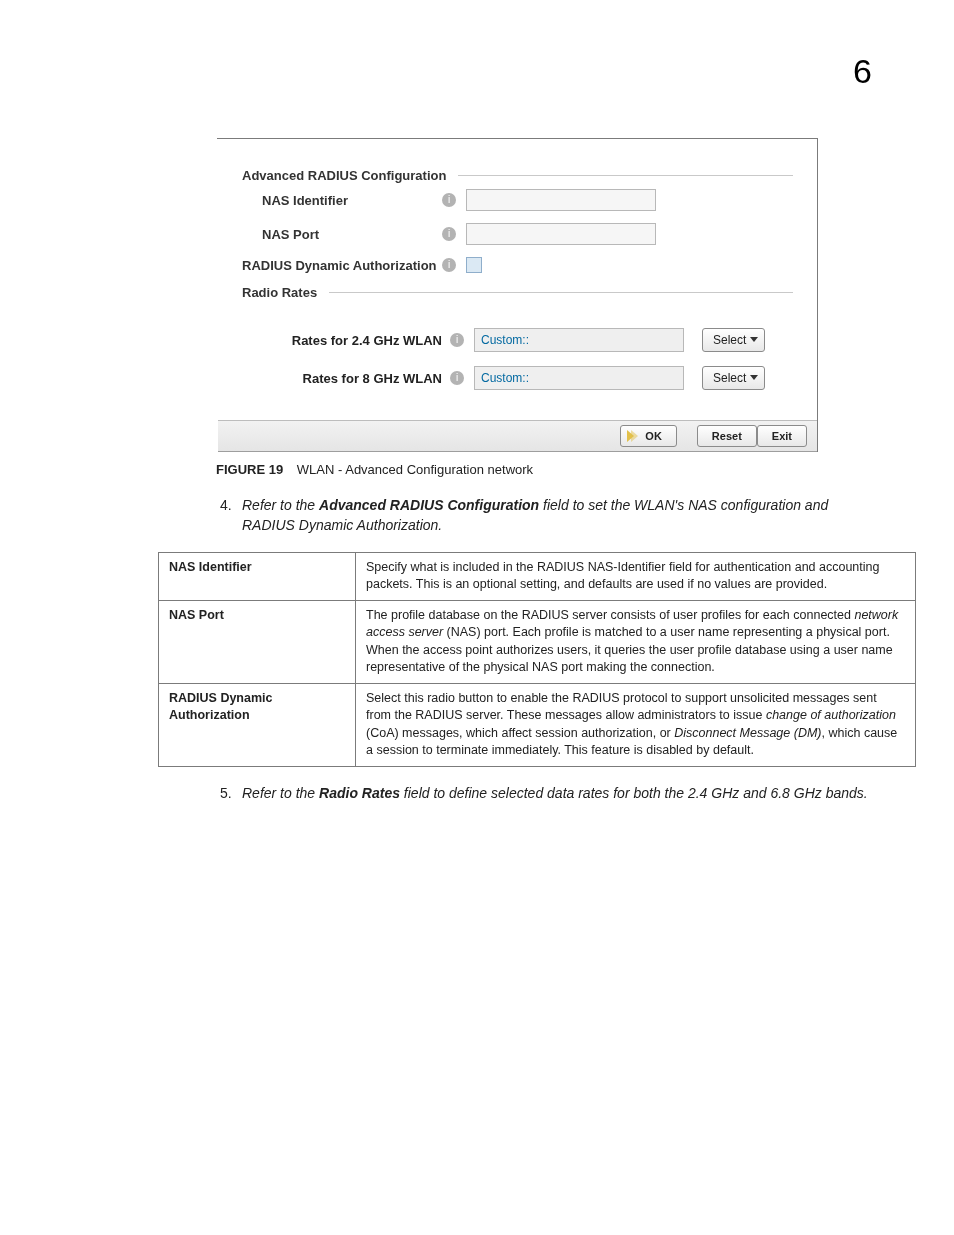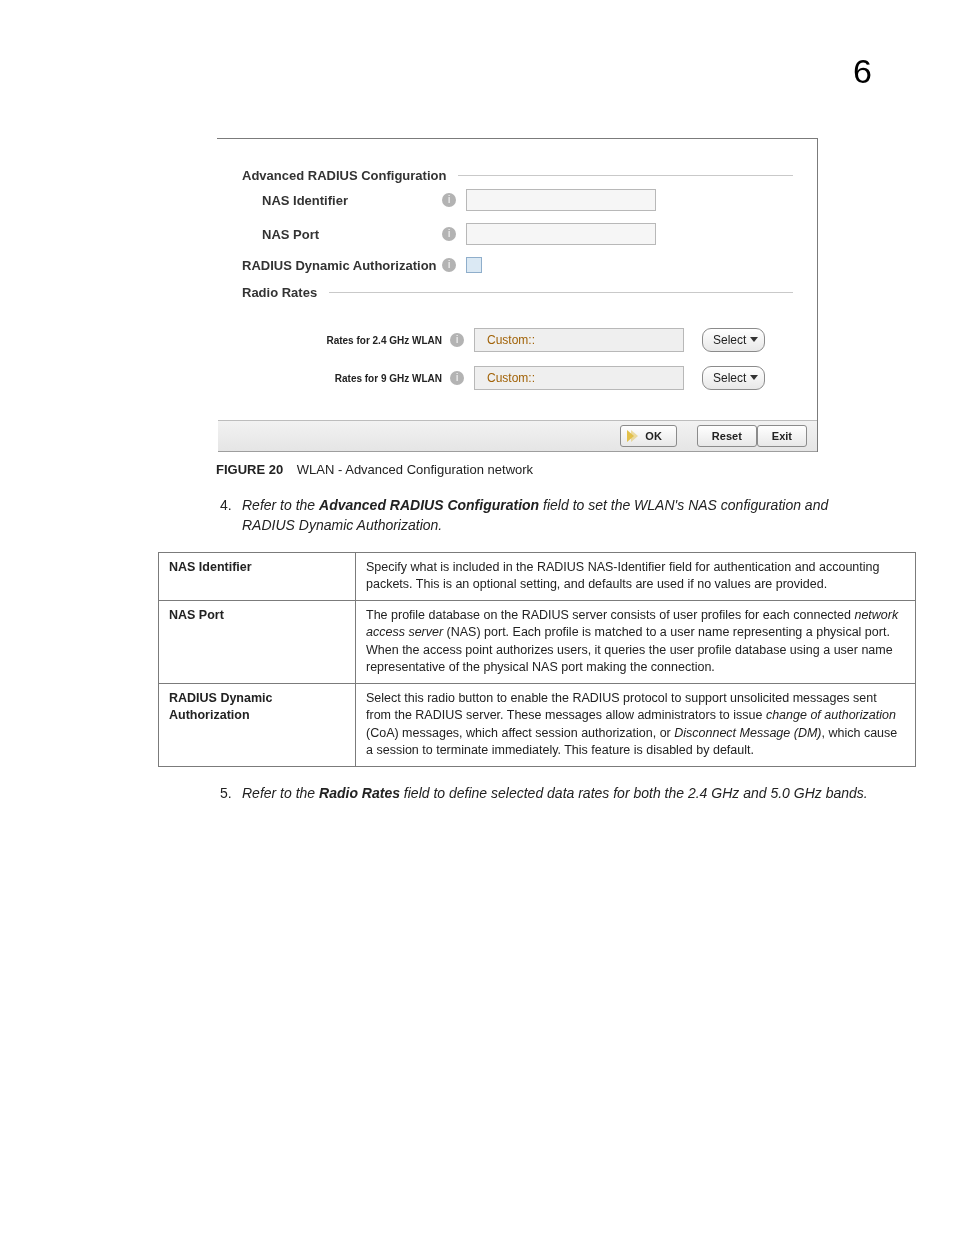--- a/index.html
+++ b/index.html
@@ -116,41 +116,41 @@
 
   .rates-row {
     display: flex;
     align-items: center;
     margin: 14px 0 12px 0;
     padding-left: 20px;
   }
   .rates-row .row-label {
     width: 180px;
     font-weight: bold;
-    font-size: 10px;
+    font-size: 13px;
     text-align: right;
     padding-right: 8px;
   }
   .rates-input {
     height: 24px;
     border: 1px solid #b8b8b8;
     background: #efefef;
     width: 210px;
     box-sizing: border-box;
     font-size: 12px;
-    padding: 2px 12px;
-    color: #a16207;
+    padding: 2px 6px;
+    color: #0369a1;
     display: flex;
     align-items: center;
   }
   .select-btn {
     margin-left: 18px;
     height: 22px;
     border: 1px solid #8b8b8b;
-    border-radius: 9px;
+    border-radius: 3px;
     background: linear-gradient(#ffffff, #e8e8e8);
     font-size: 12px;
     padding: 0 18px 0 10px;
     display: flex;
     align-items: center;
     position: relative;
     cursor: pointer;
   }
   .select-btn::after {
     content: "";
@@ -297,21 +297,21 @@
         <div class="rates-row">
           <div class="row-label">Rates for 2.4 GHz WLAN</div>
           <span class="info-icon">i</span>
           <div class="rates-input">Custom::</div>
           <div class="select-btn">
               <span>Select</span>
             </div>
         </div>
 
         <div class="rates-row">
-          <div class="row-label">Rates for 9 GHz WLAN</div>
+          <div class="row-label">Rates for 8 GHz WLAN</div>
           <span class="info-icon">i</span>
           <div class="rates-input">Custom::</div>
           <div class="select-btn">
               <span>Select</span>
             </div>
         </div>
       </div>
     </div>
 
     <div class="button-bar">
@@ -322,21 +322,21 @@
       <div class="bar-btn">
           <span>Reset</span>
         </div>
       <div class="bar-btn">
           <span>Exit</span>
         </div>
     </div>
   </div>
 
   <div class="figure-caption">
-    <span class="fig-label">FIGURE 20</span>
+    <span class="fig-label">FIGURE 19</span>
     <span class="fig-title">WLAN - Advanced Configuration network</span>
   </div>
 
   <ol class="steps">
     <li>
       <span class="num">4.</span>
       <span class="body">
         <span>Refer to the </span><span class="bold">Advanced RADIUS Configuration</span><span> field to set the WLAN's NAS configuration and RADIUS Dynamic Authorization.</span>
       </span>
     </li>
@@ -360,18 +360,18 @@
         <span>Select this radio button to enable the RADIUS protocol to support unsolicited messages sent from the RADIUS server. These messages allow administrators to issue </span><span class="italic">change of authorization</span><span> (CoA) messages, which affect session authorization, or </span><span class="italic">Disconnect Message (DM)</span><span>, which cause a session to terminate immediately. This feature is disabled by default.</span>
       </td>
     </tr>
   </tbody>
     </table>
 
   <ol class="steps">
     <li>
       <span class="num">5.</span>
       <span class="body">
-        <span>Refer to the </span><span class="bold">Radio Rates</span><span> field to define selected data rates for both the 2.4 GHz and 5.0 GHz bands.</span>
+        <span>Refer to the </span><span class="bold">Radio Rates</span><span> field to define selected data rates for both the 2.4 GHz and 6.8 GHz bands.</span>
       </span>
     </li>
   </ol>
 
 </div>
 
 </body></html>

